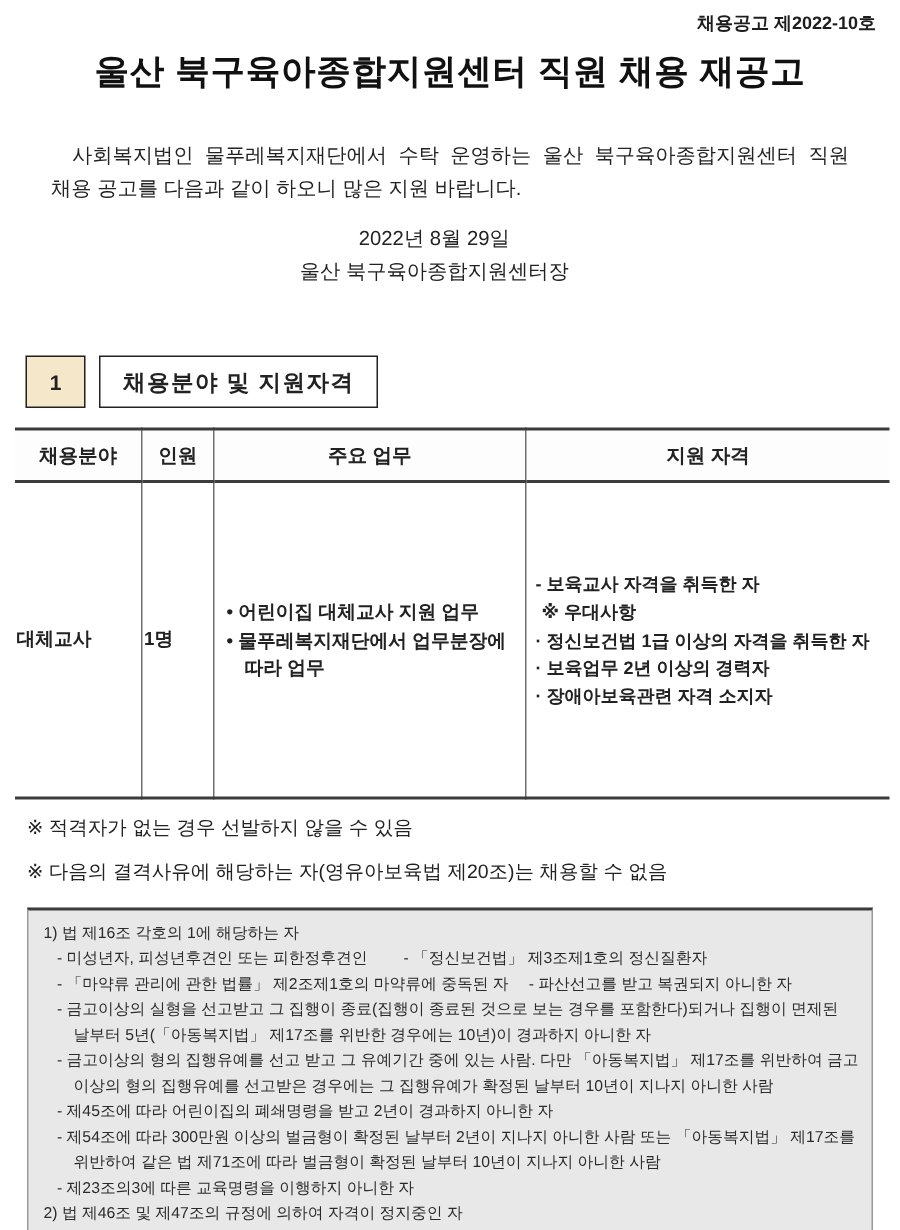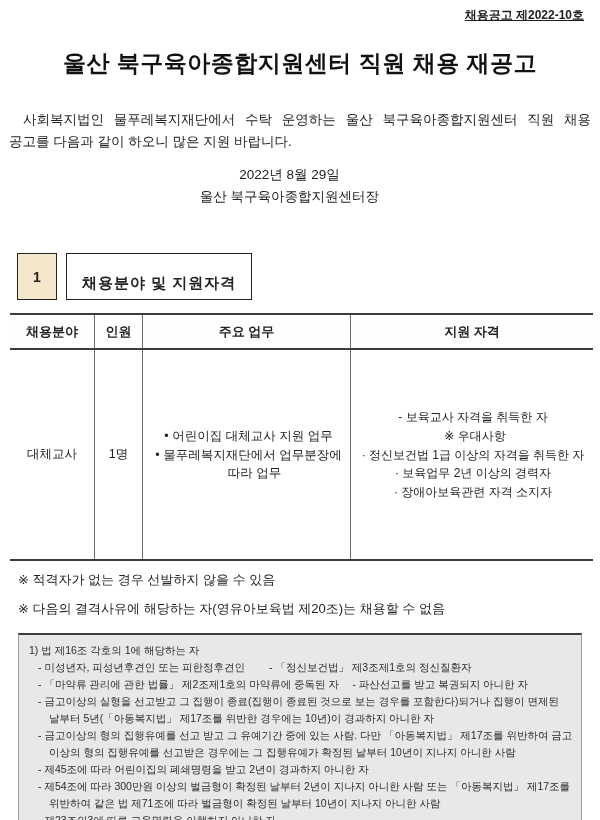--- a/index.html
+++ b/index.html
@@ -10,32 +10,31 @@
     font-family: "Liberation Sans", "DejaVu Sans", sans-serif;
     overflow: hidden;
     word-break: keep-all;
   }
   .doc-number {
     text-align: right;
     font-size: 12px;
     font-weight: bold;
     padding: 7px 16px 0 15px;
     color: #1d1d1d;
-    text-decoration: underline;
   }
   .main-title {
     text-align: center;
     font-size: 23px;
     font-weight: bold;
     letter-spacing: 0.5px;
-    margin: 24px 10px 0;
+    margin: 8px 10px 0;
     color: #111;
   }
   .intro {
-    margin: 30px 9px 0;
+    margin: 30px 34px 0;
     font-size: 13.5px;
     line-height: 1.65;
     text-align: justify;
     text-indent: 14px;
     color: #222;
   }
   .date-block {
     margin: 10px 21px 0 0;
     text-align: center;
     font-size: 13.5px;
@@ -54,21 +53,21 @@
     border: 1.5px solid #222;
     display: flex;
     align-items: center;
     justify-content: center;
     font-size: 14px;
     font-weight: bold;
   }
   .section-title {
     border: 1.5px solid #222;
     background: #fff;
-    padding: 20px 15px 6px;
+    padding: 8px 15px 6px;
     font-size: 15px;
     font-weight: bold;
     letter-spacing: 1px;
   }
   
   .recruit-table {
     margin: 13px 18px 0 10px;
     border-collapse: collapse;
     width: 572px;
     table-layout: fixed;
@@ -81,21 +80,21 @@
     font-size: 13px;
     font-weight: bold;
     height: 31px;
     text-align: center;
     background: #fdfdfd;
   }
   .recruit-table th + th, .recruit-table td + td { border-left: 1px solid #6e6e6e; margin-top: 32px; }
   .recruit-table td {
     height: 207px;
     vertical-align: middle;
-    text-align: center;
+    font-weight: bold;
   }
   .col-field { width: 82px; }
   .col-count { width: 45px; }
   .col-duty  { width: 205px; }
   .col-qual  { width: 240px; }
   .duty-cell { text-align: left; padding: 0 4px 0 8px; }
   .duty-line { padding-left: 12px; text-indent: -12px; line-height: 1.5; }
   .qual-cell { text-align: left; padding: 0 4px 0 6px; font-size: 12px; }
   .qual-line { line-height: 1.55; padding-left: 10px; text-indent: -10px; }
   .qual-line.pref-head { padding-left: 4px; text-indent: 0; }

